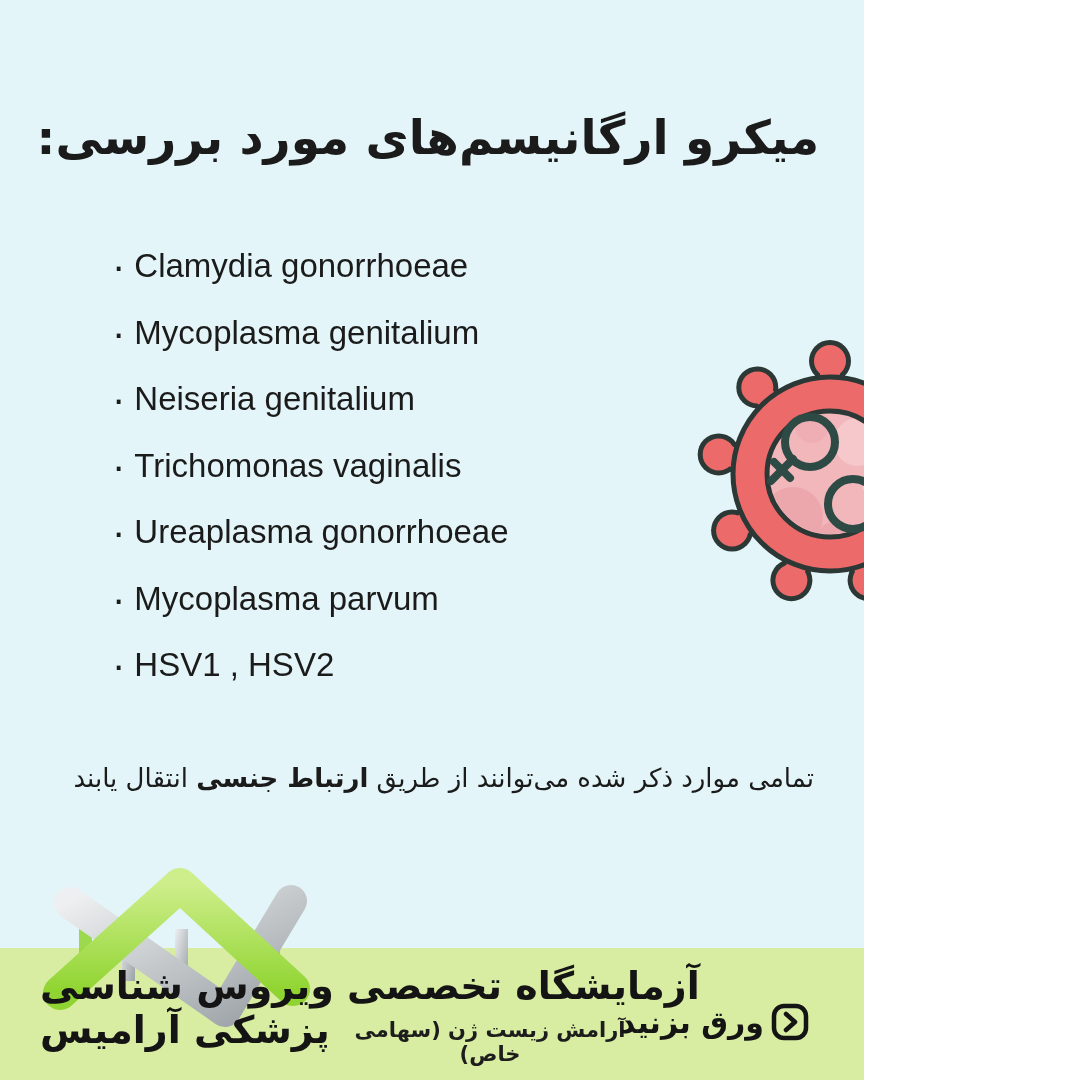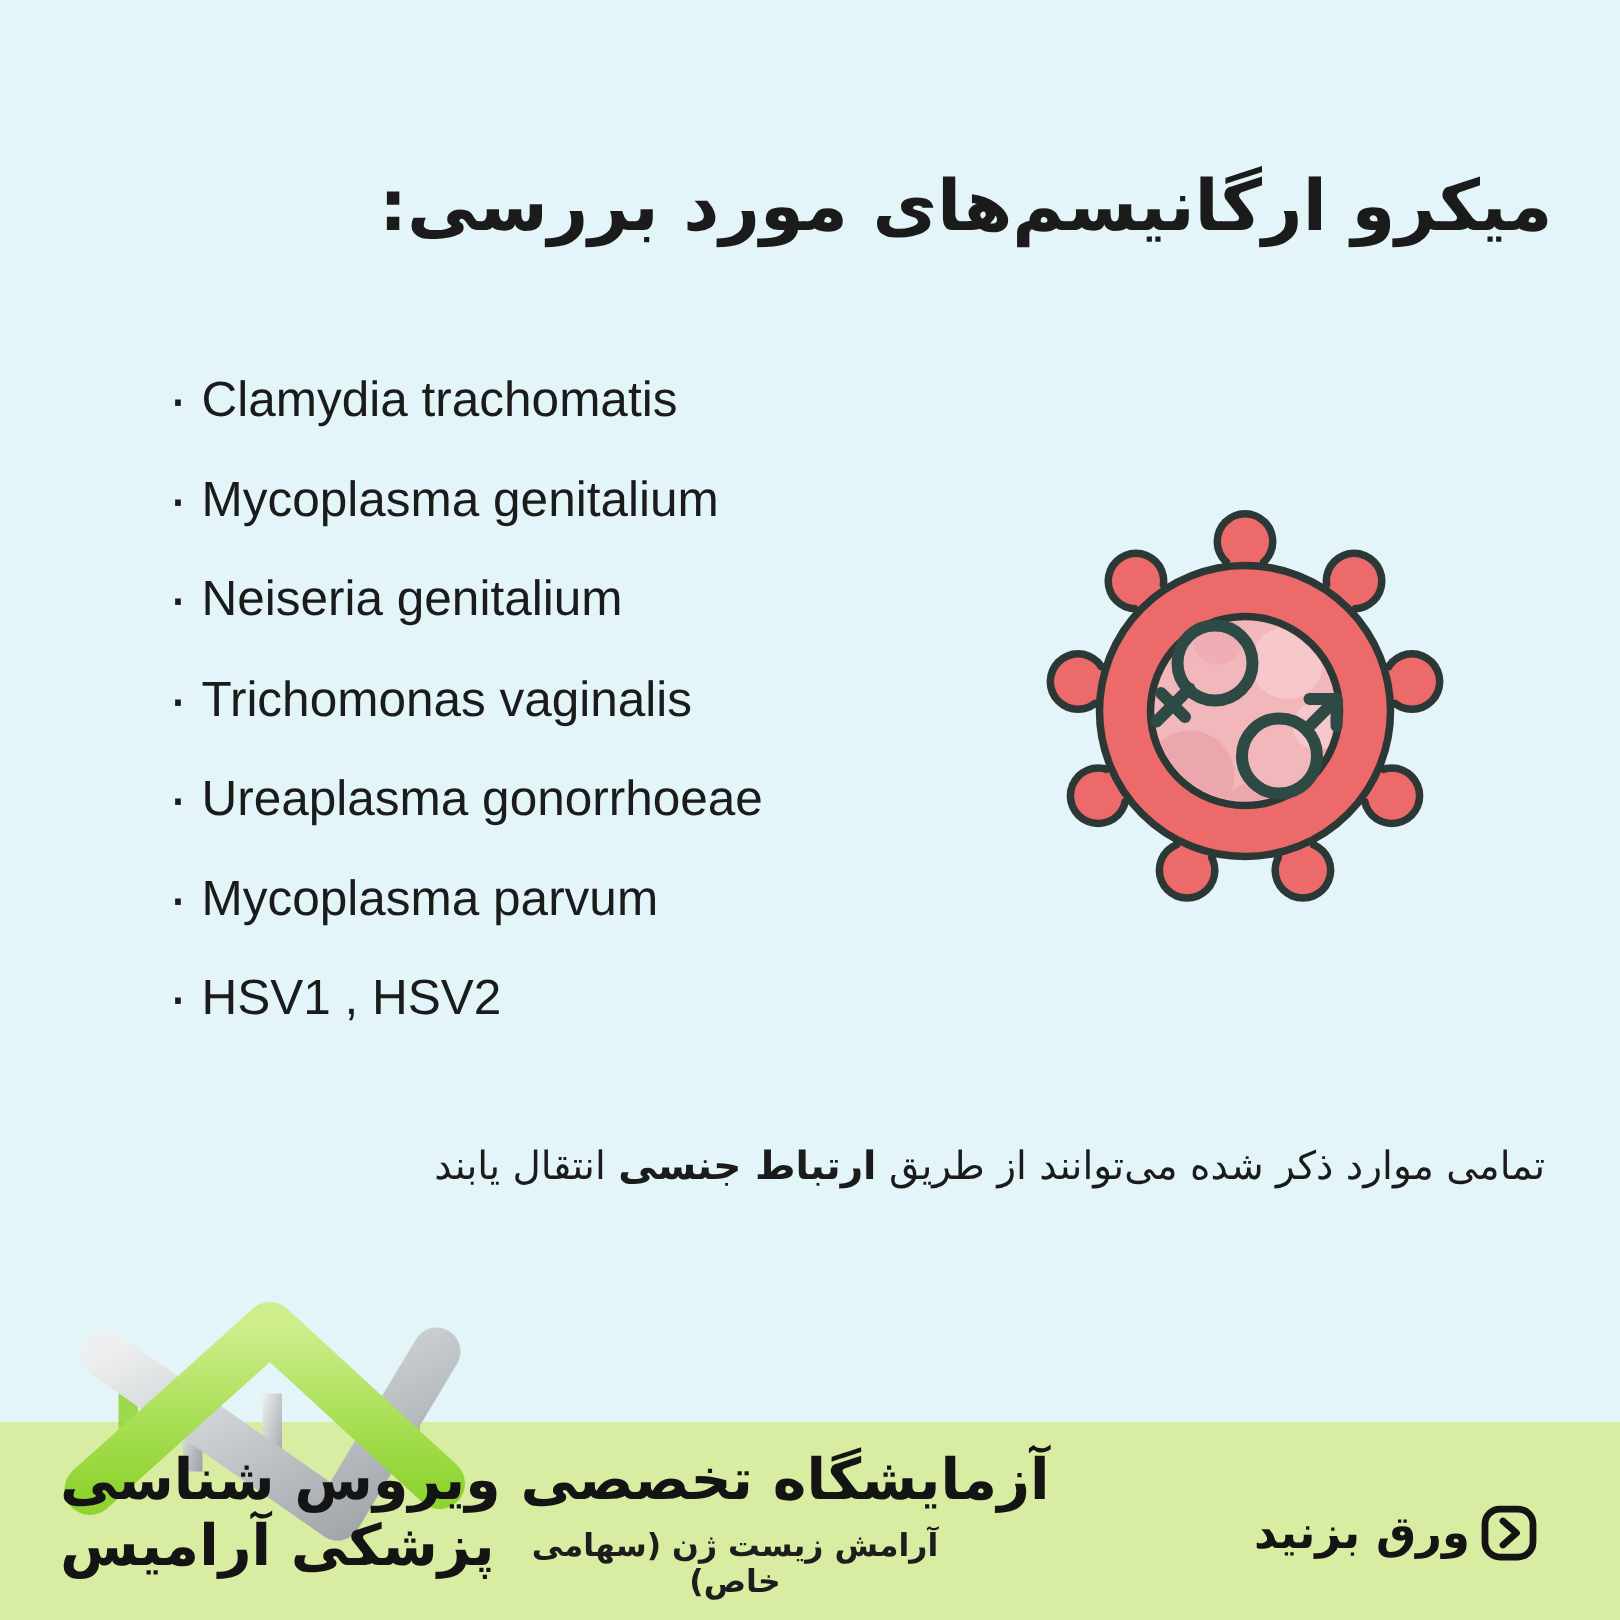--- a/index.html
+++ b/index.html
@@ -1,18 +1,18 @@
 <!DOCTYPE html>
 <html lang="fa" style="--page-bg: #e3f5f8; --footer-bg: #d8eca2; --ink: #1b1b1b; --virus-body: #ed6a6a; --virus-inner: #f2b7bb; --virus-outline: #2b3835; --virus-bubble: #eca7ad; --virus-bubble-light: #f6c8cb; --symbol: #2e4a45; --deco-green: #8fd430; --deco-green-light: #cdee8a; --deco-silver: #9aa0a5; --deco-silver-light: #edeff0;"><head>
 <meta charset="utf-8">
 <style>
   html,body{margin:0;padding:0;}
   .canvas{
     position:relative;
-    width:1080px;height:1080px;
+    width:864px;height:1080px;
     overflow:hidden;
     background:var(--page-bg,#e3f5f8);
     font-family:"DejaVu Sans",sans-serif;
   }
   
   .title{
     position:absolute;top:110px;right:45px;
     direction:rtl;text-align:right;
     font-size:47px;font-weight:bold;
     color:var(--ink,#1b1b1b);
@@ -66,21 +66,21 @@
 </head>
 <body>
 
 <div class="canvas">
 
   <div class="title">میکرو ارگانیسم‌های مورد بررسی:</div>
 
   <ul class="org-list">
     <li>
         <span class="dot">·</span>
-        <span>Clamydia trachomatis</span>
+        <span>Clamydia gonorrhoeae</span>
       </li>
     <li>
         <span class="dot">·</span>
         <span>Mycoplasma genitalium</span>
       </li>
     <li>
         <span class="dot">·</span>
         <span>Neiseria genitalium</span>
       </li>
     <li>

